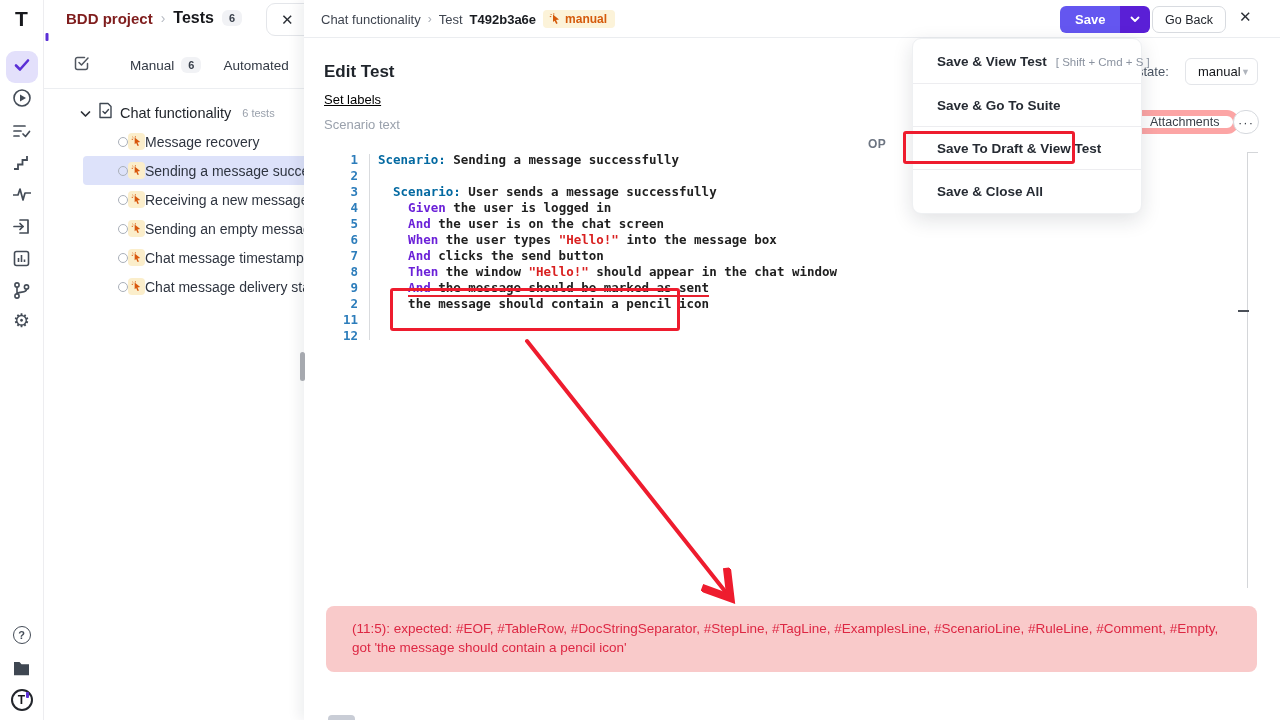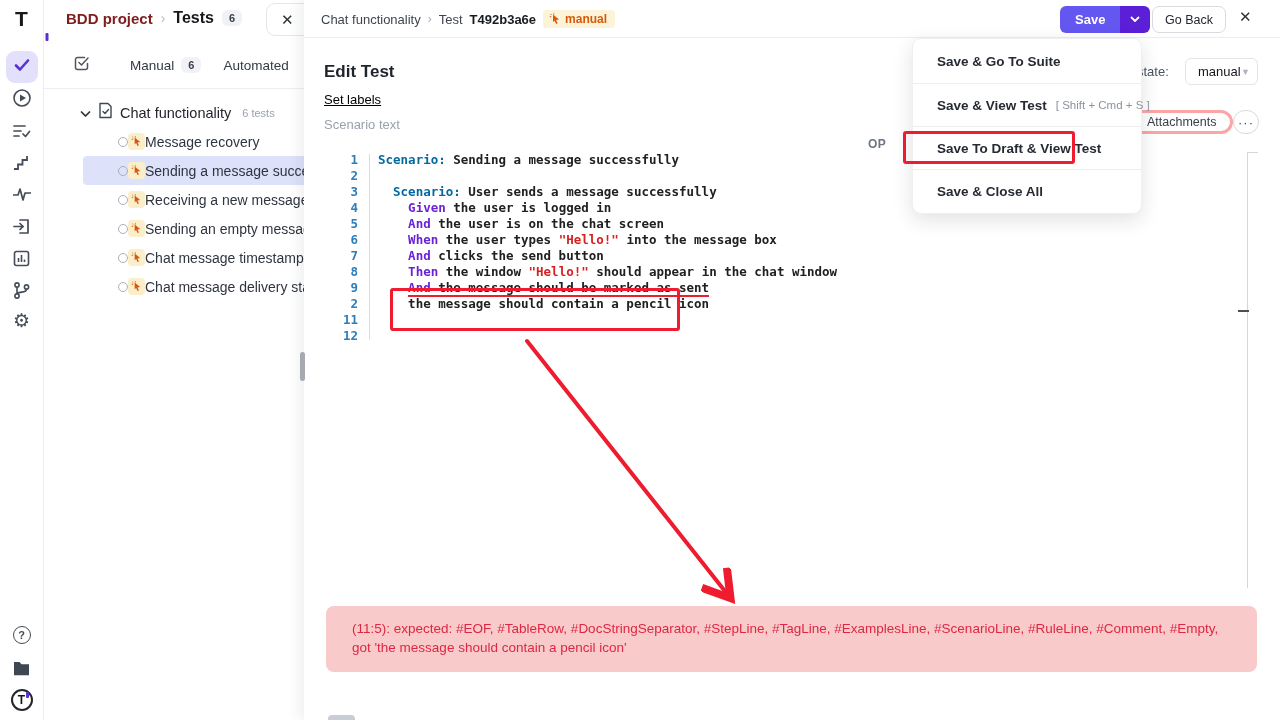--- a/index.html
+++ b/index.html
@@ -59,21 +59,21 @@
   .ov-close { position:absolute; left:935px; top:8px; font-size:15px; color:#2b2f36; cursor:pointer; }
 
   .edit-title { position:absolute; left:20px; top:62px; font-size:17px; font-weight:700; color:#1f242b; }
   .set-labels { position:absolute; left:20px; top:92px; font-size:13px; color:#000000; text-decoration:underline; cursor:pointer; }
   .scenario-label { position:absolute; left:20px; top:117px; font-size:13px; color:#9aa1ac; }
   .op-fragment { position:absolute; left:564px; top:113px; font-size:12px; font-weight:700; color:#6d7582; letter-spacing:.4px;margin-top:24px; }
 
   .state-row { position:absolute; left:833px; top:64px; font-size:13px; color:#4b5563; }
   .state-select { position:absolute; left:881px; top:58px; width:73px; height:27px; border:1px solid #e3e5e9; border-radius:6px; background:#fff; display:flex; align-items:center; justify-content:space-between; padding:0 7px 0 12px; font-size:13px; color:#15171b; font-weight:500; cursor:pointer; }
   .state-select .caret { color:#b0b5bd; font-size:9px; }
-  .attach-btn { position:absolute; left:826px; top:110px; height:24px; padding:0 14px; border:3px solid #fca5a5; border-radius:12px; background:#fff; font-size:12.5px; color:#3a4049; font-weight:500; display:flex; align-items:center; }
+  .attach-btn { position:absolute; left:826px; top:110px; height:24px; padding:0 14px; border:6px solid #fca5a5; border-radius:12px; background:#fff; font-size:12.5px; color:#3a4049; font-weight:500; display:flex; align-items:center; }
   .more-btn { position:absolute; left:929px; top:110px; width:26px; height:24px; border:1px solid #d6d9de; border-radius:12px; background:#fff; font-size:13px; color:#3a4049; display:flex; align-items:center; justify-content:center; letter-spacing:1px; }
 
   
   #code { position:absolute; left:26px; top:152px; font-family:"DejaVu Sans Mono", monospace; font-size:12.5px; line-height:16px; }
   .code-line { display:flex; height:16px; white-space:pre; }
   .ln { width:28px; text-align:right; color:#2d7dbb; font-weight:600; flex:none; }
   .code-text { margin-left:20px; color:#202020; font-weight:600; }
   .tok-kw { color:#0369a1; }
   .tok-step { color:#6b21d8; }
   .tok-str { color:#d92020; }
@@ -437,26 +437,26 @@
     <div class="error-box">
       <div>(11:5): expected: #EOF, #TableRow, #DocStringSeparator, #StepLine, #TagLine, #ExamplesLine, #ScenarioLine, #RuleLine, #Comment, #Empty,</div>
       <div>got 'the message should contain a pencil icon'</div>
     </div>
 
     <div class="bottom-nub"></div>
   </div>
 
   <div id="save-menu" class="abs">
       <div class="menu-item">
-    <span class="mi-label">Save &amp; Go To Suite</span>
-
-  </div>
-      <div class="menu-item">
     <span class="mi-label">Save &amp; View Test</span>
     <span class="mi-shortcut">[ Shift + Cmd + S ]</span>
+  </div>
+      <div class="menu-item">
+    <span class="mi-label">Save &amp; Go To Suite</span>
+
   </div>
       <div class="menu-item">
     <span class="mi-label">Save To Draft &amp; View Test</span>
 
   </div>
       <div class="menu-item">
     <span class="mi-label">Save &amp; Close All</span>
 
   </div>
     </div>

